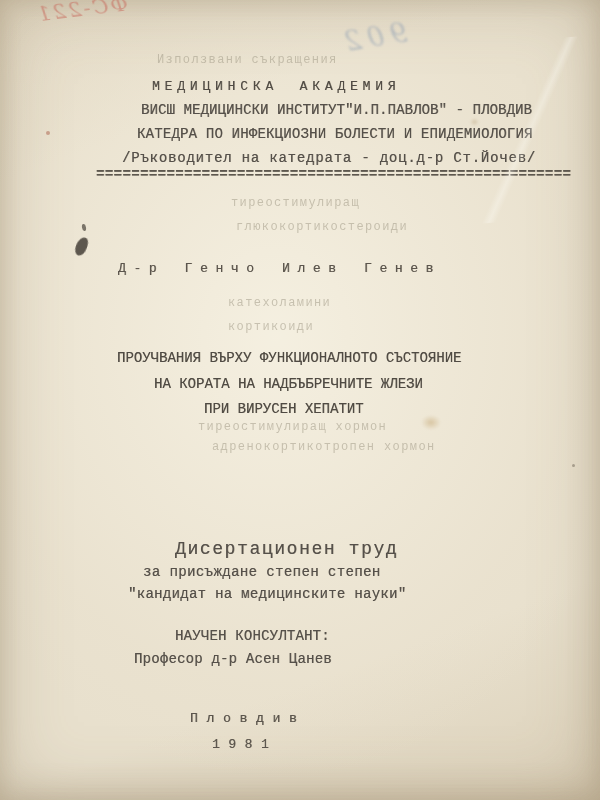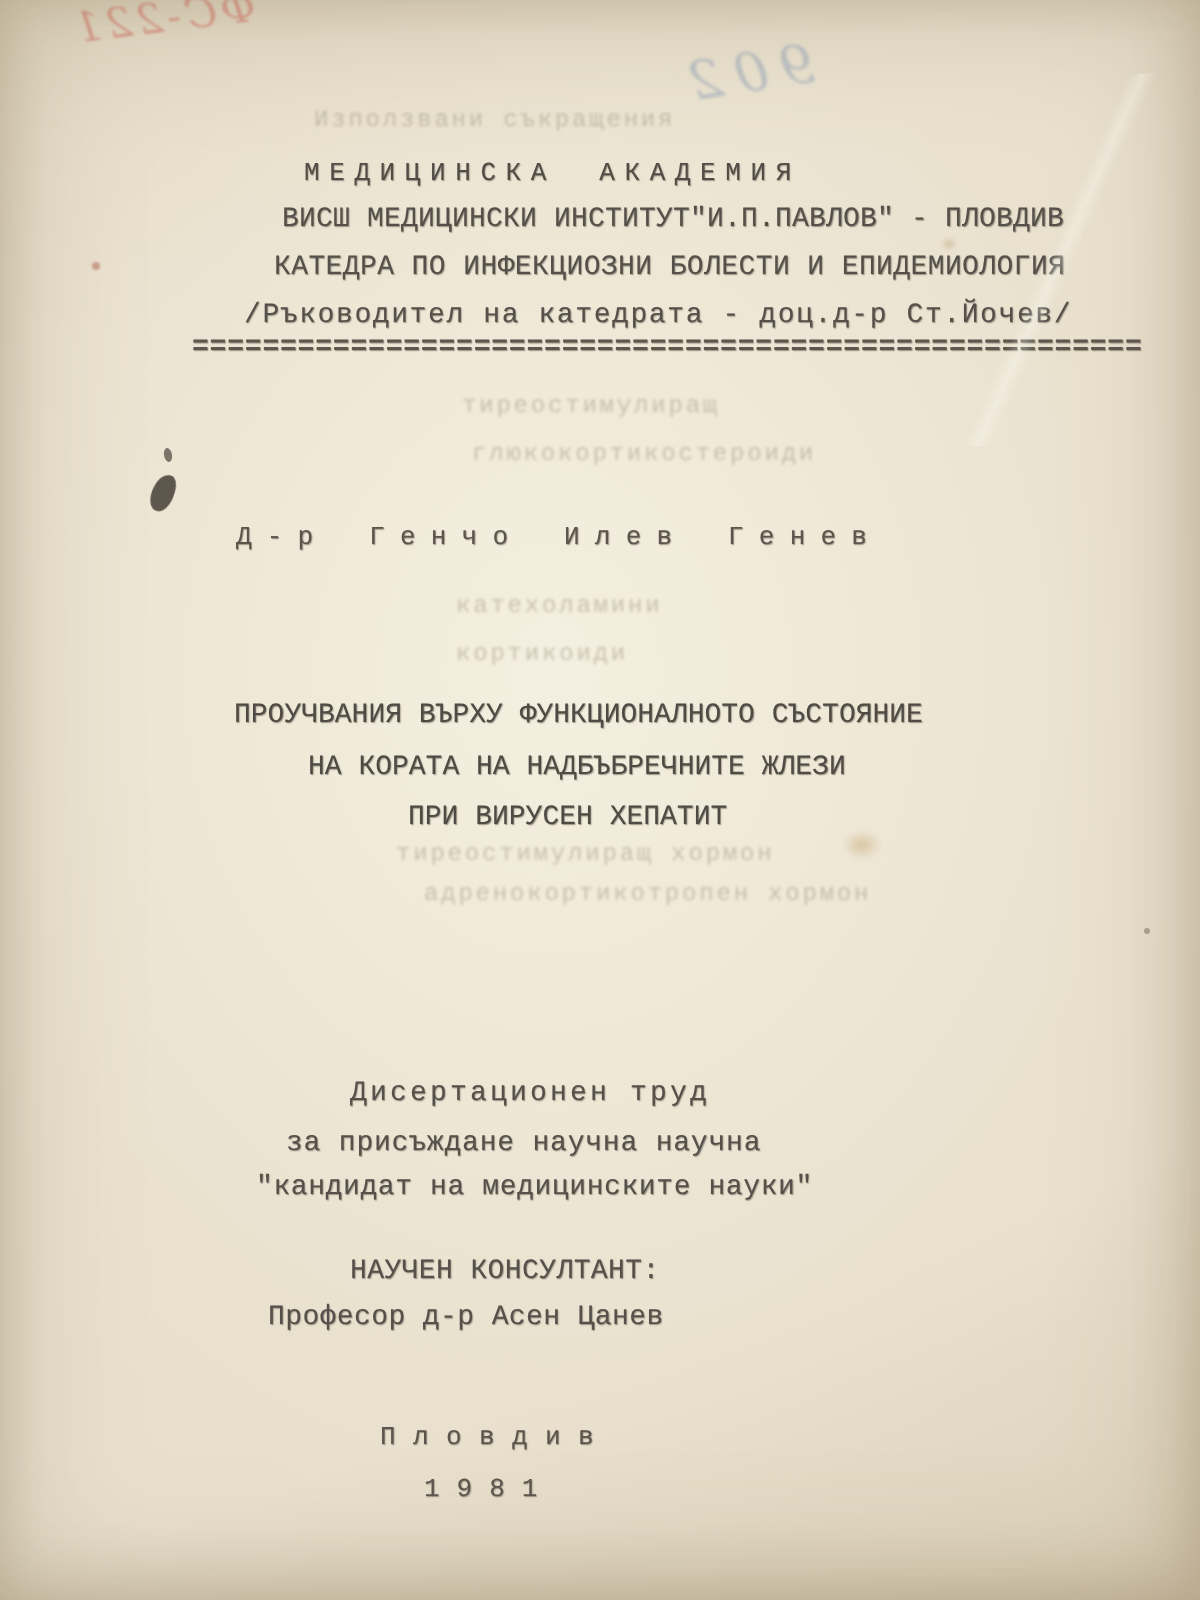--- a/index.html
+++ b/index.html
@@ -17,21 +17,21 @@
       text-shadow:0.4px 0.4px 0.6px rgba(80,72,60,0.55);}
   .h1{left:152px;top:79px;font-size:13px;letter-spacing:4.8px;word-spacing:9px;color:#514c45;font-family:Liberation Mono, monospace;}
   .h2{left:141px;top:102px;font-size:14px;letter-spacing:0.1px;}
   .h3{left:137px;top:126px;font-size:14px;letter-spacing:0.2px;}
   .h4{left:122px;top:150px;font-size:14px;letter-spacing:0.8px;}
   .hsep{left:96px;top:166px;font-size:14px;font-weight:bold;letter-spacing:0.4px;color:#5d574e;}
   .author{left:118px;top:261px;font-size:13px;letter-spacing:7.6px;word-spacing:5px;color:#5b554d;}
   .t1{left:117px;top:350px;font-size:14px;color:#4f4a43;}
   .t2{left:154px;top:376px;font-size:14px;color:#4f4a43;}
   .t3{left:204px;top:401px;font-size:14px;color:#4f4a43;text-align:center;}
-  .d1{left:175px;top:539px;font-size:14px;letter-spacing:1.6px;}
+  .d1{left:175px;top:539px;font-size:18px;letter-spacing:1.6px;}
   .d2{left:143px;top:564px;font-size:14px;letter-spacing:0.4px;}
   .d3{left:128px;top:586px;font-size:14px;letter-spacing:0.3px;}
   .c1{left:175px;top:628px;font-size:14px;letter-spacing:0.2px;}
   .c2{left:134px;top:651px;font-size:14px;letter-spacing:0.2px;}
   .city{left:190px;top:711px;font-size:13px;letter-spacing:8.7px;color:#5b554d;font-family:Liberation Mono, monospace;}
   .year{left:212px;top:737px;font-size:13px;letter-spacing:8.5px;color:#5b554d;}
   .ghost{position:absolute;white-space:pre;font-size:12px;color:#a39c89;opacity:0.55;
          filter:blur(0.7px);letter-spacing:1.4px;}
   .g1{left:157px;top:53px;}
   .g2{left:231px;top:196px;}
@@ -89,21 +89,21 @@
   <div class="tw h4">/Ръководител на катедрата - доц.д-р Ст.Йочев/</div>
   <div class="tw hsep">======================================================</div>
 
   <div class="tw author">Д-р Генчо Илев Генев</div>
 
   <div class="tw t1">ПРОУЧВАНИЯ ВЪРХУ ФУНКЦИОНАЛНОТО СЪСТОЯНИЕ</div>
   <div class="tw t2">НА КОРАТА НА НАДБЪБРЕЧНИТЕ ЖЛЕЗИ</div>
   <div class="tw t3">ПРИ ВИРУСЕН ХЕПАТИТ</div>
 
   <div class="tw d1">Дисертационен труд</div>
-  <div class="tw d2">за присъждане научна научна</div>
+  <div class="tw d2">за присъждане степен степен</div>
   <div class="tw d3">"кандидат на медицинските науки"</div>
 
   <div class="tw c1">НАУЧЕН КОНСУЛТАНТ:</div>
   <div class="tw c2">Професор д-р Асен Цанев</div>
 
   <div class="tw city">Пловдив</div>
   <div class="tw year">1981</div>
 
   <div class="blot"></div>
   <div class="blot-dot"></div>

